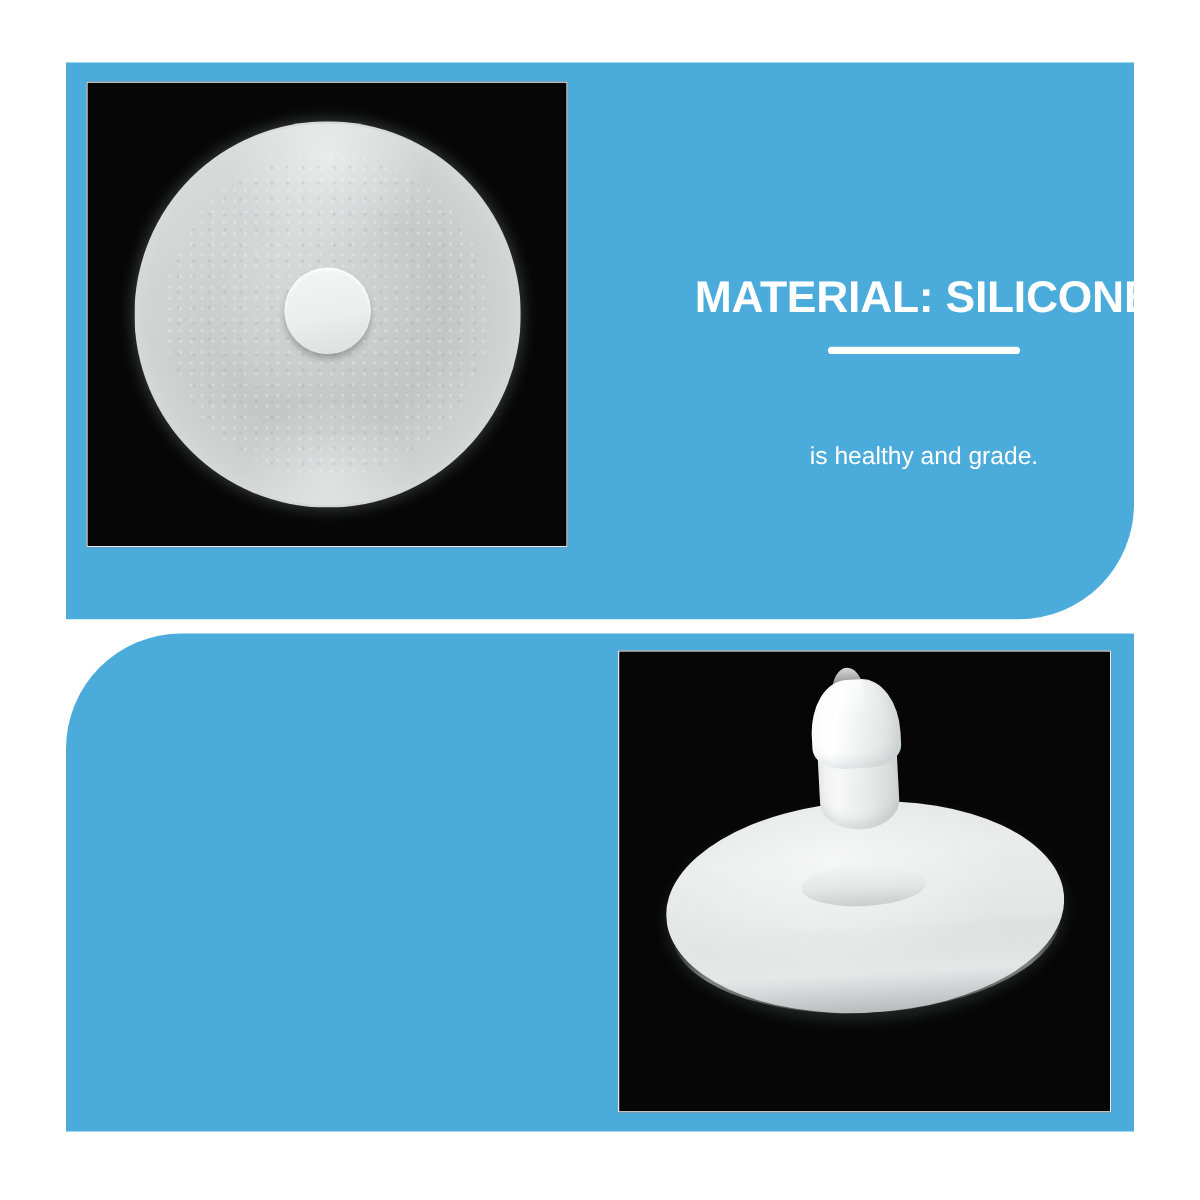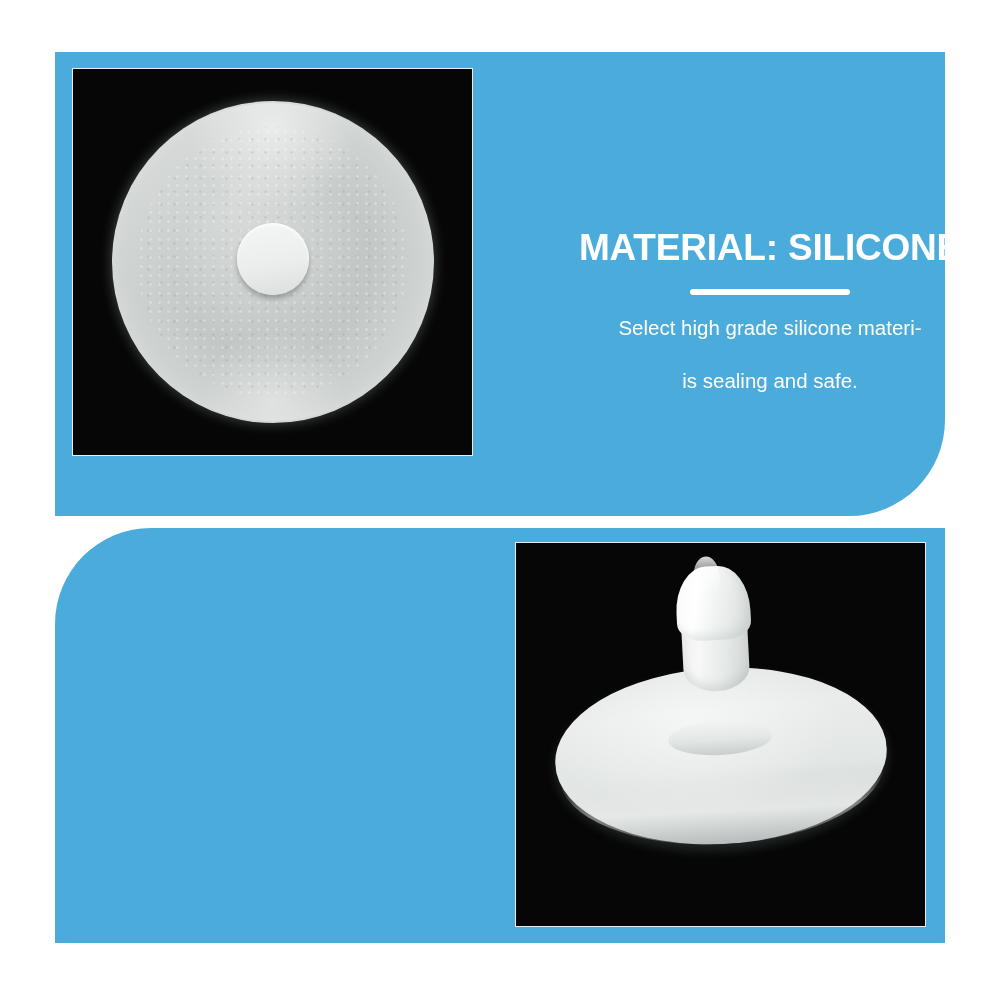--- a/index.html
+++ b/index.html
@@ -222,23 +222,23 @@
       <div class="disc-top">
         <div class="disc-top-speckle"></div>
         <div class="disc-top-hub"></div>
       </div>
     </div>
 
     <div class="copy" id="copy-1">
       <h2 class="headline">MATERIAL: SILICONE</h2>
       <div class="rule"></div>
       <p class="body-text">
-        <span>Select high grade silicone materi-</span><br>
         <br>
-        <span>is sealing and safe.</span>
+        <br>
+        <span>is healthy and grade.</span>
       </p>
     </div>
 
   </div>
 
   <div id="divider"></div>
 
   <div class="panel" id="panel-2">
 
     <div class="photo" id="photo-2">

